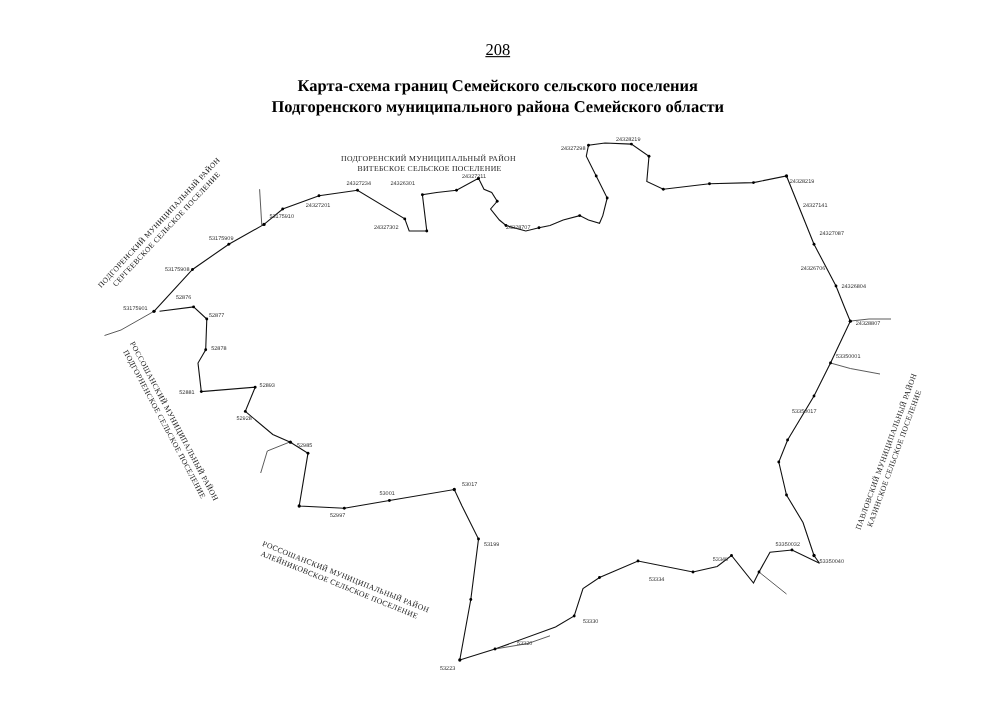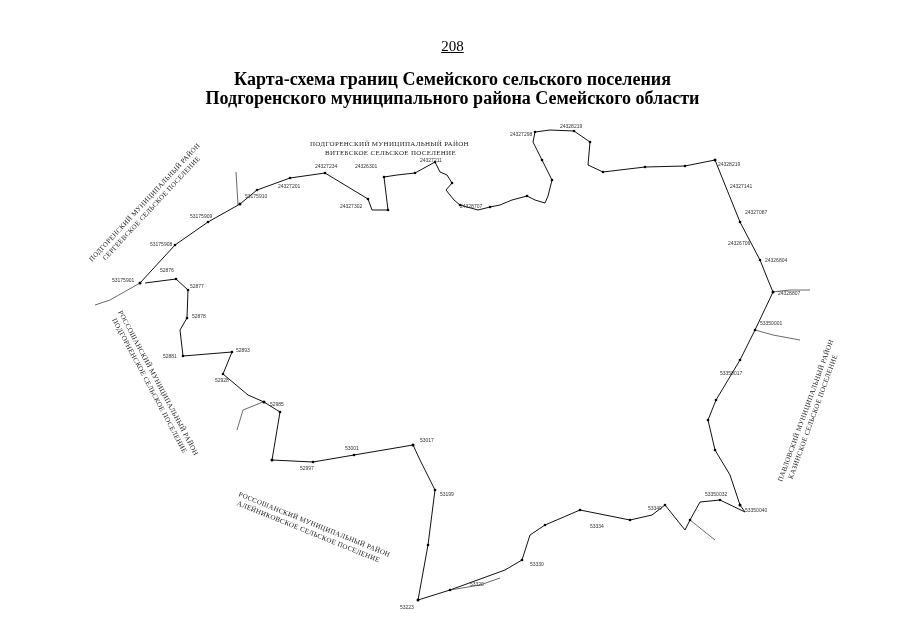--- a/index.html
+++ b/index.html
@@ -1,18 +1,18 @@
 <!DOCTYPE html>
 <html><head>
 <meta charset="utf-8">
 <style>
   html, body { margin:0; padding:0; background:#ffffff; }
   body { width:905px; height:640px; position:relative; overflow:hidden; font-family:"Liberation Serif", serif; color:#000; }
   .page-number { position:absolute; top:38px; left:0; width:905px; text-align:center; font-size:15px;text-decoration:underline; }
-  .title { position:absolute; top:70px; left:0; width:905px; text-align:center; font-size:18px; font-weight:bold; line-height:19px; }
+  .title { position:absolute; top:70px; left:0; width:905px; text-align:center; font-size:15px; font-weight:bold; line-height:19px; }
   svg.map { position:absolute; left:0; top:0; }
   .lbl { font-family:"Liberation Sans", sans-serif; font-size:5px; fill:#333; }
   .region { font-family:"Liberation Serif", serif; font-size:7px; fill:#222; letter-spacing:0.3px; }
 </style>
 </head>
 <body>
 
 <div class="page-number">208</div>
 <div class="title">
   <div>Карта-схема границ Семейского сельского поселения</div>

